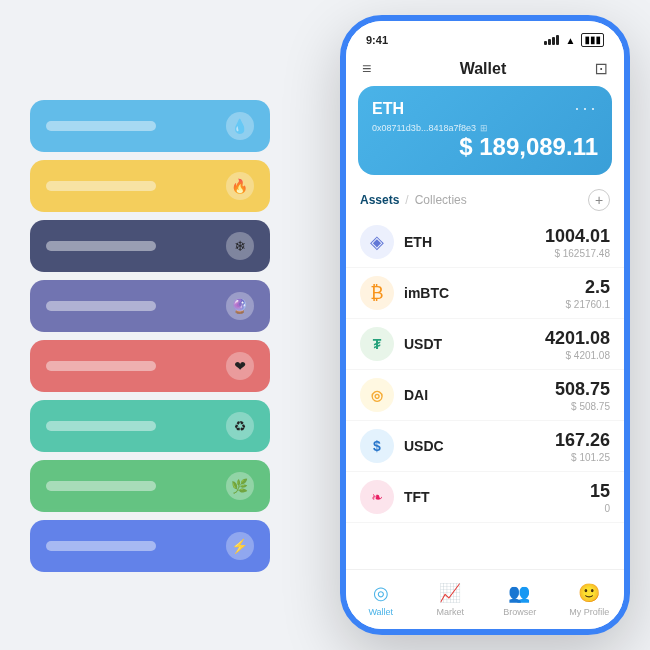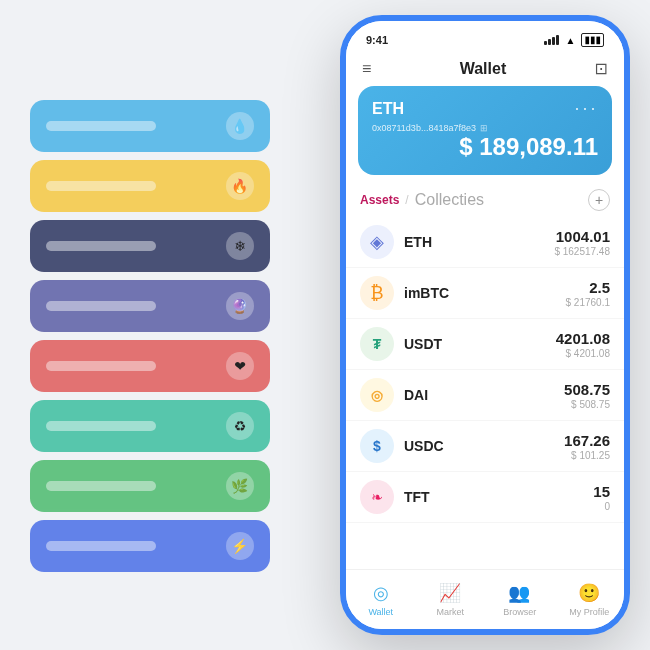--- a/index.html
+++ b/index.html
@@ -140,25 +140,25 @@
     .assets-header {
       display: flex;
       align-items: center;
       justify-content: space-between;
       padding: 4px 14px 6px;
     }
     .assets-tabs { display: flex; gap: 6px; align-items: center; }
     .assets-tab-active {
       font-size: 12px;
       font-weight: 700;
-      color: #be185d;
+      color: #0c4a6e;
     }
     .assets-tab-divider { color: #ccc; font-size: 12px; }
     .assets-tab-inactive {
-      font-size: 16px;
+      font-size: 12px;
       color: #aaa;
     }
     .assets-add {
       width: 22px;
       height: 22px;
       border-radius: 50%;
       border: 1.5px solid #ccc;
       display: flex;
       align-items: center;
       justify-content: center;
@@ -186,21 +186,21 @@
       margin-right: 10px;
       flex-shrink: 0;
     }
     .asset-name {
       font-size: 14px;
       font-weight: 600;
       color: #222;
       flex: 1;
     }
     .asset-values { text-align: right; }
-    .asset-amount { font-size: 15px; font-weight: 600; color: #222; }
+    .asset-amount { font-size: 18px; font-weight: 600; color: #222; }
     .asset-fiat { font-size: 10px; color: #aaa; margin-top: 1px; }
 
     
     .bottom-nav {
       position: absolute;
       bottom: 0;
       left: 0;
       right: 0;
       height: 60px;
       background: #fff;

